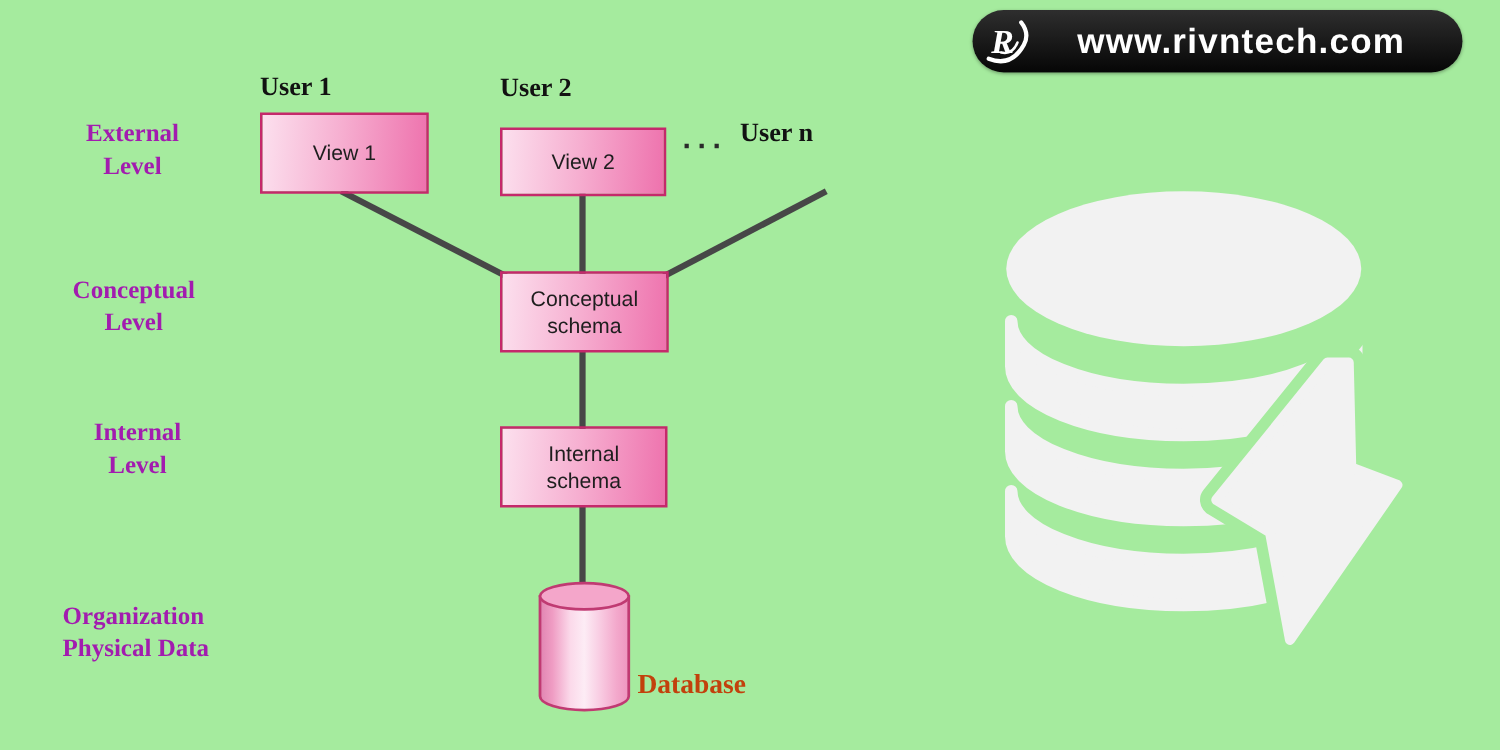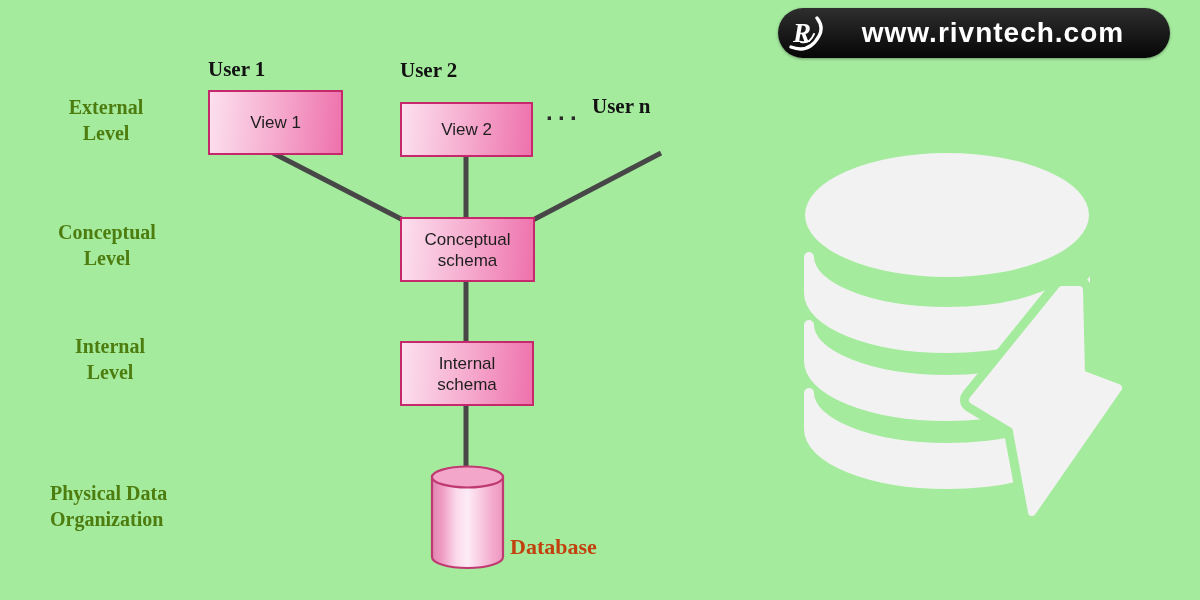--- a/index.html
+++ b/index.html
@@ -12,21 +12,21 @@
 
   .box {
     position:absolute; box-sizing:border-box;
     background:linear-gradient(94deg, #fce0ee 0%, #f6aed0 48%, #ee72ad 100%);
     border:2px solid #c5296b;
     display:flex; flex-direction:column; align-items:center; justify-content:center;
     font-size:17px; color:#1e1e1e; text-align:center; line-height:21px;
   }
   .serif {
     position:absolute; font-family:"Liberation Serif", serif; font-weight:bold;
-    color:#4d7c0f; text-align:center; font-size:20px; line-height:26px;
+    color:#a21caf; text-align:center; font-size:20px; line-height:26px;
   }
   .user-label {
     position:absolute; font-family:"Liberation Serif", serif; font-weight:bold;
     color:#121212; text-align:left; font-size:21px;
   }
   .dots {
     position:absolute; left:542px; top:104px; width:44px; text-align:center;
     font-size:24px; font-weight:bold; color:#2a2a2a; letter-spacing:4px;
   }
   .db-label {
@@ -106,22 +106,22 @@
   </div>
   <div class="serif" style="left:27px;  top:219px; width:160px;">
     <div>Conceptual</div>
     <div>Level</div>
   </div>
   <div class="serif" style="left:30px;  top:333px; width:160px;">
     <div>Internal</div>
     <div>Level</div>
   </div>
   <div class="serif" style="left:50px;  top:480px; width:220px; text-align:left;">
+    <div>Organization</div>
     <div>Physical Data</div>
-    <div>Organization</div>
   </div>
 
   <div class="user-label" style="left:208px; top:57px; width:135px;">User 1</div>
   <div class="user-label" style="left:400px; top:58px; width:133px;">User 2</div>
   <div class="user-label" style="left:592px; top:58px; width:135px;margin-top:36px;">User n</div>
 
   <div class="box" style="left:208px; top:90px; width:135px; height:65px;">
     <span>View 1</span>
   </div>
   <div class="box" style="left:400px; top:102px; width:133px; height:55px;">

